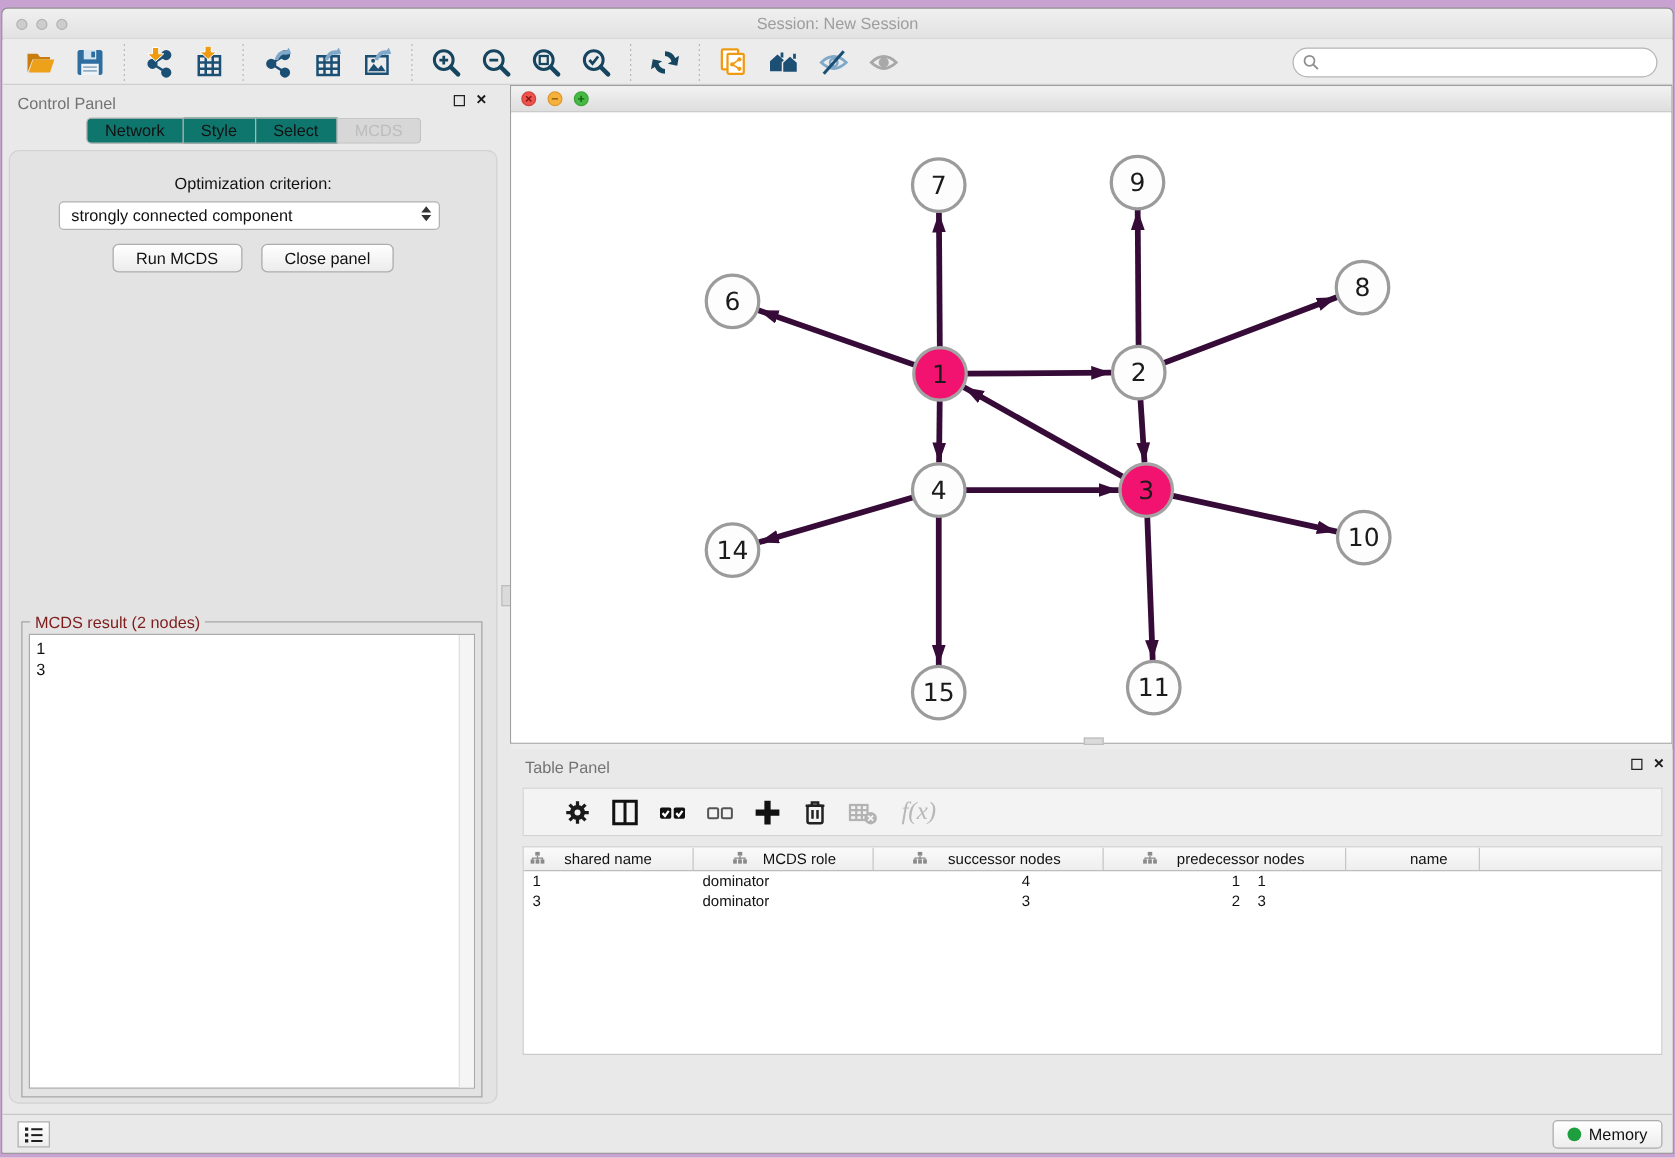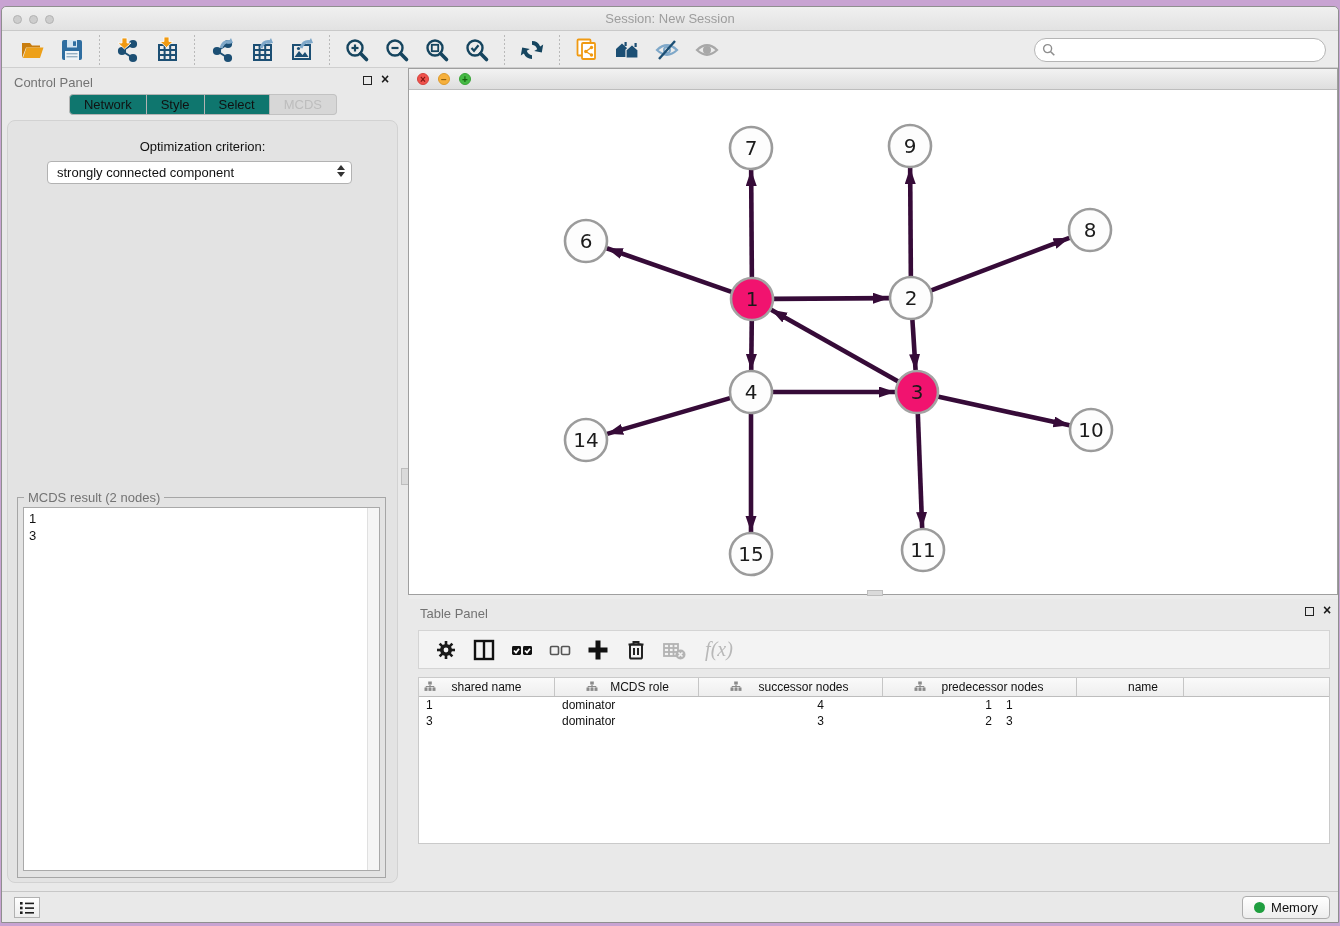--- a/index.html
+++ b/index.html
@@ -58,21 +58,21 @@
   #dd-up { border-bottom:5px solid #333; }
   #dd-down { border-top:5px solid #333; }
   .cp-btnrow { position:absolute; top:74px; left:0; right:0; display:flex; justify-content:center; gap:15px; }
   .aqua-btn { height:23px; padding:0 18px; font-size:13px; color:#111;
     background:linear-gradient(#ffffff,#ececec); border:1px solid #adadad; border-radius:5px;
     display:flex; align-items:center; }
 
   #result-group { position:absolute; left:9px; right:11px; top:376px; bottom:4px;
     border:1px solid #a6a6a6; }
   #result-legend { position:absolute; top:-8px; left:6px; background:#e3e3e3; padding:0 4px;
-    font-size:13px; color:#737373; }
+    font-size:13px; color:#7f1d1d; }
   #result-text { position:absolute; left:5px; right:5px; top:9px; bottom:6px; background:#fff;
     border:1px solid #a9a9a9; font-size:13px; color:#111; line-height:17px; padding:2px 5px;
     white-space:pre; }
   #result-scroll { position:absolute; right:0; top:0; bottom:0; width:12px;
     background:#f5f5f5; border-left:1px solid #e0e0e0; }
 
   
   #v-splitter { position:absolute; left:402px; top:61px; width:5px; bottom:31px; background:#e9e9e9; }
   .grip { position:absolute; background:#dadada; border:1px solid #bdbdbd; }
   #v-grip { left:-3px; top:400px; width:9px; height:17px; }
@@ -88,21 +88,21 @@
   #nt-close { left:8px; background:#f0524c; border:1px solid #d3423d; color:#7d1512; }
   #nt-min { left:29px; background:#f6b03c; border:1px solid #dd9a2b; color:#8a5b0a; }
   #nt-zoom { left:50px; background:#46ba45; border:1px solid #3aa439; color:#16610f; }
   #net-title { position:absolute; left:0; right:0; top:3px; text-align:center; font-size:13px; color:#1c1c1c; }
   #graph-canvas { position:absolute; left:0; top:21px; right:0; bottom:0; background:#fff; }
 
   
   #table-panel { position:absolute; left:406px; top:592px; width:930px; bottom:31px; background:#e9e9e9; }
   #tp-float { left:897px; } #tp-close { left:915px; }
   #tp-toolbar { position:absolute; left:10px; right:8px; top:31px; height:39px;
-    background:#f3f3f3; border:1px solid #d4d4d4; display:flex; align-items:center; padding-left:8px; }
+    background:#f3f3f3; border:1px solid #d4d4d4; display:flex; align-items:center; padding-left:24px; }
   .tp-icon { width:26px; height:26px; margin:0 6px; display:flex; align-items:center; justify-content:center; }
   #tp-table { position:absolute; left:10px; right:8px; top:78px; bottom:47px; background:#fff;
     border:1px solid #cacaca; overflow:hidden; }
   #thead { display:flex; height:19px; border-bottom:1px solid #bdbdbd; background:linear-gradient(#fafafa,#eee);gap:26px; }
   .th { position:relative; display:flex; align-items:center; justify-content:center;
     border-right:1px solid #c6c6c6; font-size:12px; color:#111; }
   .th .hier { position:absolute; left:5px; top:3px; }
   .trow { display:flex; height:16px; }
   .td { font-size:12px; color:#111; line-height:16px; padding:0 7px; overflow:hidden; }
 
@@ -317,20 +317,24 @@
         <div class="tab active">MCDS</div>
       </div>
     <div id="cp-body">
       <div id="opt-label">Optimization criterion:</div>
       <div id="mcds-dropdown">
         <span>strongly connected component</span>
         <span id="dd-stepper">
           <span id="dd-up"></span>
             <span id="dd-down"></span>
         </span>
+      </div>
+      <div class="cp-btnrow">
+        <button class="aqua-btn">Run MCDS</button>
+        <button class="aqua-btn">Close panel</button>
       </div>
       <div id="result-group">
         <span id="result-legend">MCDS result (2 nodes)</span>
         <div id="result-text">1
 3
           <div id="result-scroll"></div>
         </div>
       </div>
     </div>
   </div>

